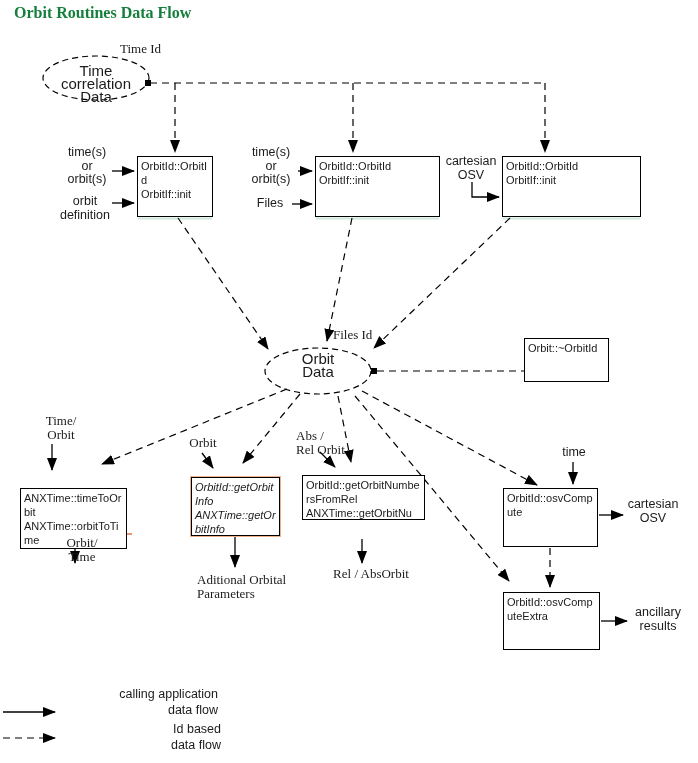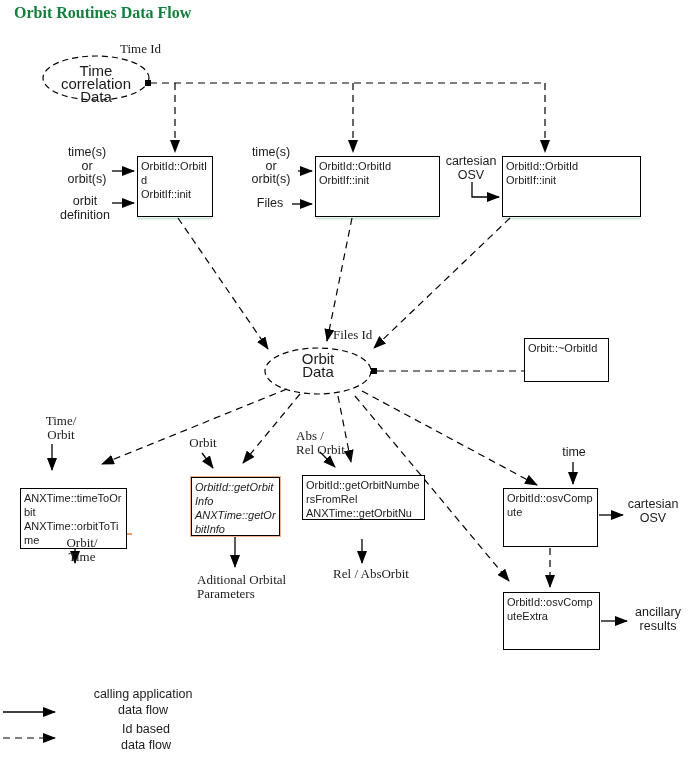--- a/index.html
+++ b/index.html
@@ -10,21 +10,21 @@
          font-size:16px;color:#15803d;}
   .box{position:absolute;background:#ffffff;border:1px solid #000;box-sizing:border-box;
        font-size:11px;line-height:14px;padding:2px 3px;overflow:hidden;}
   .box .bl{word-break:break-all;}
   .box.orange-outline{outline:1px solid #edb28c;}
   .lbl{position:absolute;white-space:pre-line;font-size:12.5px;line-height:13.5px;
        text-align:center;}
   .lbl.serif{font-family:"Liberation Serif",serif;font-size:13px;line-height:14px;}
   .lbl.left{text-align:left;}
   .legend-text{position:absolute;white-space:pre-line;font-size:12.5px;line-height:15.5px;
-       text-align:center;}
+       text-align:right;}
   .ellipse-label{position:absolute;white-space:pre-line;font-size:15px;line-height:13px;
        text-align:center;}
 </style>
 </head>
 <body>
 
 <div id="canvas">
 
   <svg id="wires" viewBox="0 0 698 763" xmlns="http://www.w3.org/2000/svg">
     <defs>

